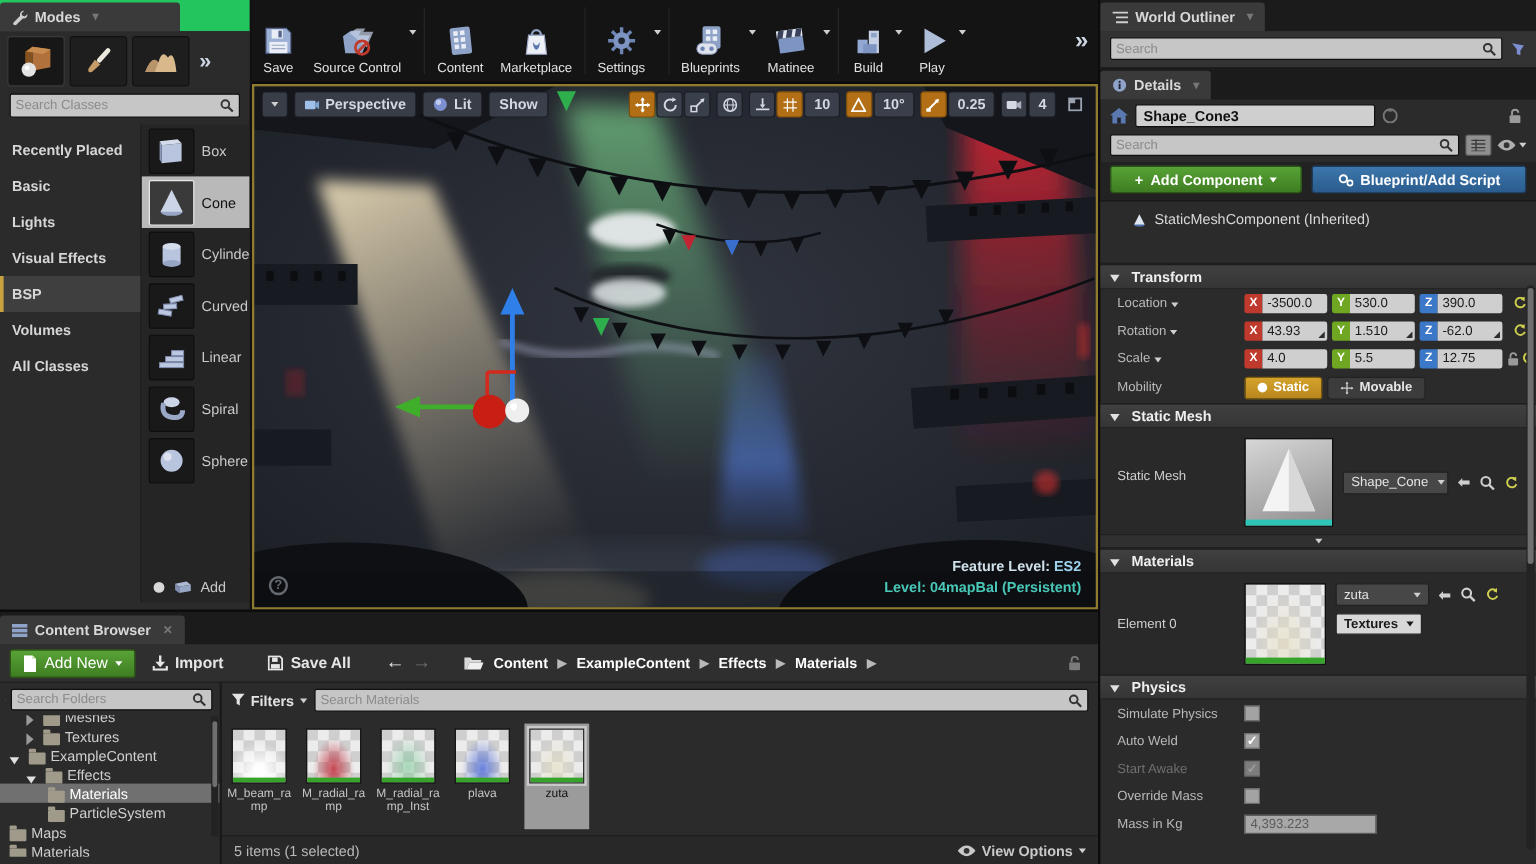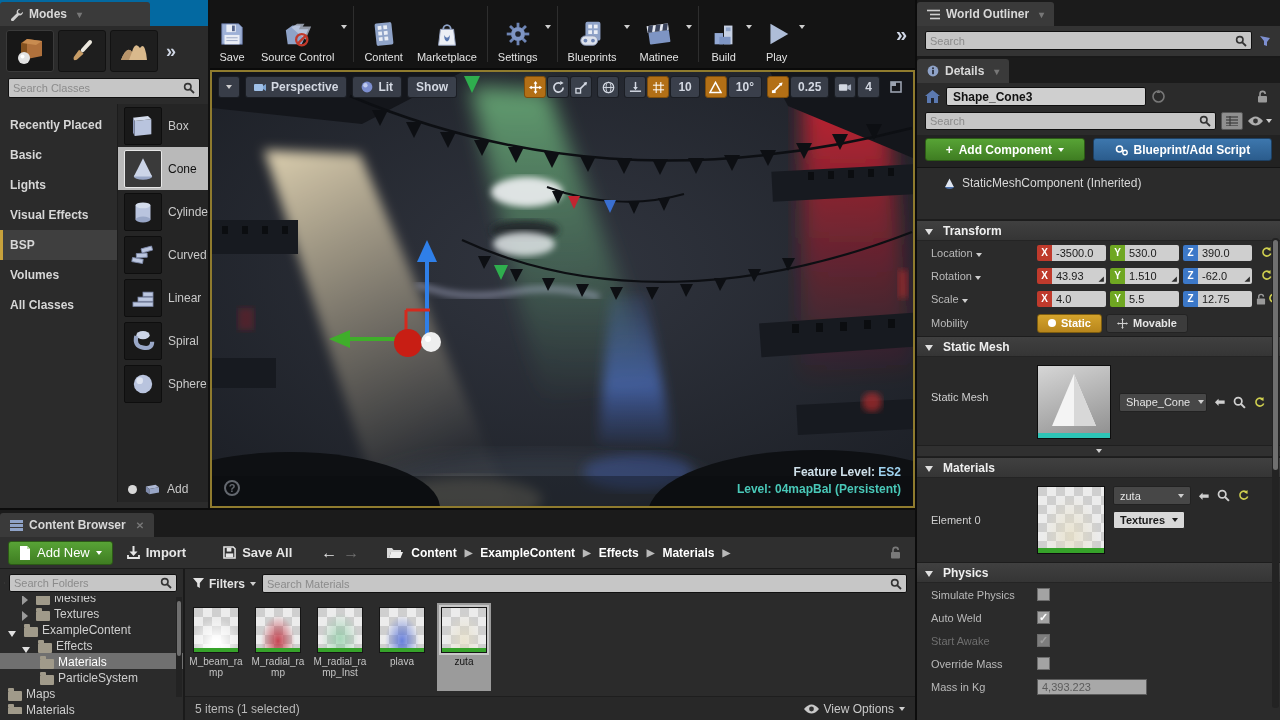--- a/index.html
+++ b/index.html
@@ -29,21 +29,21 @@
   .vfield { background:#cfcfcf; color:#1a1a1a; height:16px; padding:0 4px; font-size:11px; display:flex; align-items:center;
             border-radius:0 2px 2px 0; width:54px; position:relative; }
   .vfield .dragc { position:absolute; right:2px; bottom:1px; font-size:7px; color:#2c2c2c; }
   .checkbox { width:13px; height:13px; background:#a3a3a3; border:1px solid #6c6c6c; display:flex; align-items:center; justify-content:center;
               color:#fff; font-size:11px; font-weight:bold; }
   .checkbox.dis { background:#7d7d7d; color:#9e9e9e; }
   .ddbtn { background:#474747; border:1px solid #262626; color:#e0e0e0; height:18px; display:flex; align-items:center; gap:6px; padding:0 6px; border-radius:2px; }
 
   
   #modes-panel { position:absolute; left:0; top:0; width:210px; height:508px; background:#2b2b2b; border-right:2px solid #111; }
-  #modes-tabbar { height:26px; background:#0369a1; display:flex; align-items:flex-end; }
+  #modes-tabbar { height:26px; background:#22c55e; display:flex; align-items:flex-end; }
   #modes-tab { width:150px; }
   #mode-toolbar { display:flex; gap:4px; padding:4px 4px 2px 6px; align-items:center; background:#2b2b2b;}
   .mode-btn { width:48px; height:42px; background:#1e1e1e; border:1px solid #121212; border-radius:3px; display:flex; align-items:center; justify-content:center; }
   .mode-btn.active { background:#171717; border-color:#3a3a3a; }
   #mode-more { color:#cfd6e4; font-size:18px; font-weight:bold; padding:0 4px; }
   #modes-search { margin:4px 8px 6px 8px; height:20px; }
   #modes-body { display:flex; height:398px; }
   #mode-categories { width:118px; background:#2b2b2b; border-right:1px solid #1c1c1c; padding-top:6px; }
   .cat-item { height:30px; display:flex; align-items:center; padding-left:10px; font-weight:bold; font-size:12px; color:#d6d6d6; }
   .cat-item.selected { background:#3f3f3f; border-left:3px solid #c8a23c; padding-left:7px; }
@@ -150,21 +150,21 @@
   .asset-thumb .tint { position:absolute; inset:0; }
   .tint-white { background:radial-gradient(circle at 50% 80%, rgba(255,255,255,.98) 10%, rgba(255,255,255,0) 60%); }
   .tint-red { background:radial-gradient(ellipse at 50% 75%, rgba(190,40,55,.85), rgba(190,40,55,0) 55%); }
   .tint-green { background:radial-gradient(ellipse at 50% 70%, rgba(120,200,150,.6), rgba(120,200,150,0) 60%); }
   .tint-blue { background:radial-gradient(ellipse at 50% 75%, rgba(70,100,215,.8), rgba(70,100,215,0) 55%); }
   .tint-cream { background:radial-gradient(ellipse at 50% 75%, rgba(232,224,196,.7), rgba(232,224,196,0) 60%); }
   .asset-thumb .gbar { position:absolute; left:0; right:0; bottom:0; height:4px; background:#36a32a; }
   .asset-name { font-size:10px; color:#c4c4c4; text-align:center; line-height:11px; width:54px; word-break:break-all; }
   .asset-cell.selected .asset-name { color:#141414; }
   #cb-status { height:24px; display:flex; align-items:center; padding:0 10px; color:#b9b9b9; font-size:12px; border-top:1px solid #1e1e1e; background:#282828;}
-  #view-options { margin-left:auto; display:flex; align-items:center; gap:5px; color:#c9c9c9; font-weight:normal; }
+  #view-options { margin-left:auto; display:flex; align-items:center; gap:5px; color:#c9c9c9; font-weight:bold; }
 
   svg { display:block; }
 </style>
 </head>
 <body>
 
 <div id="modes-panel">
   <div id="modes-tabbar" class="tabbar">
     <div class="tab" id="modes-tab">
       <svg width="13" height="13" viewBox="0 0 14 14">

